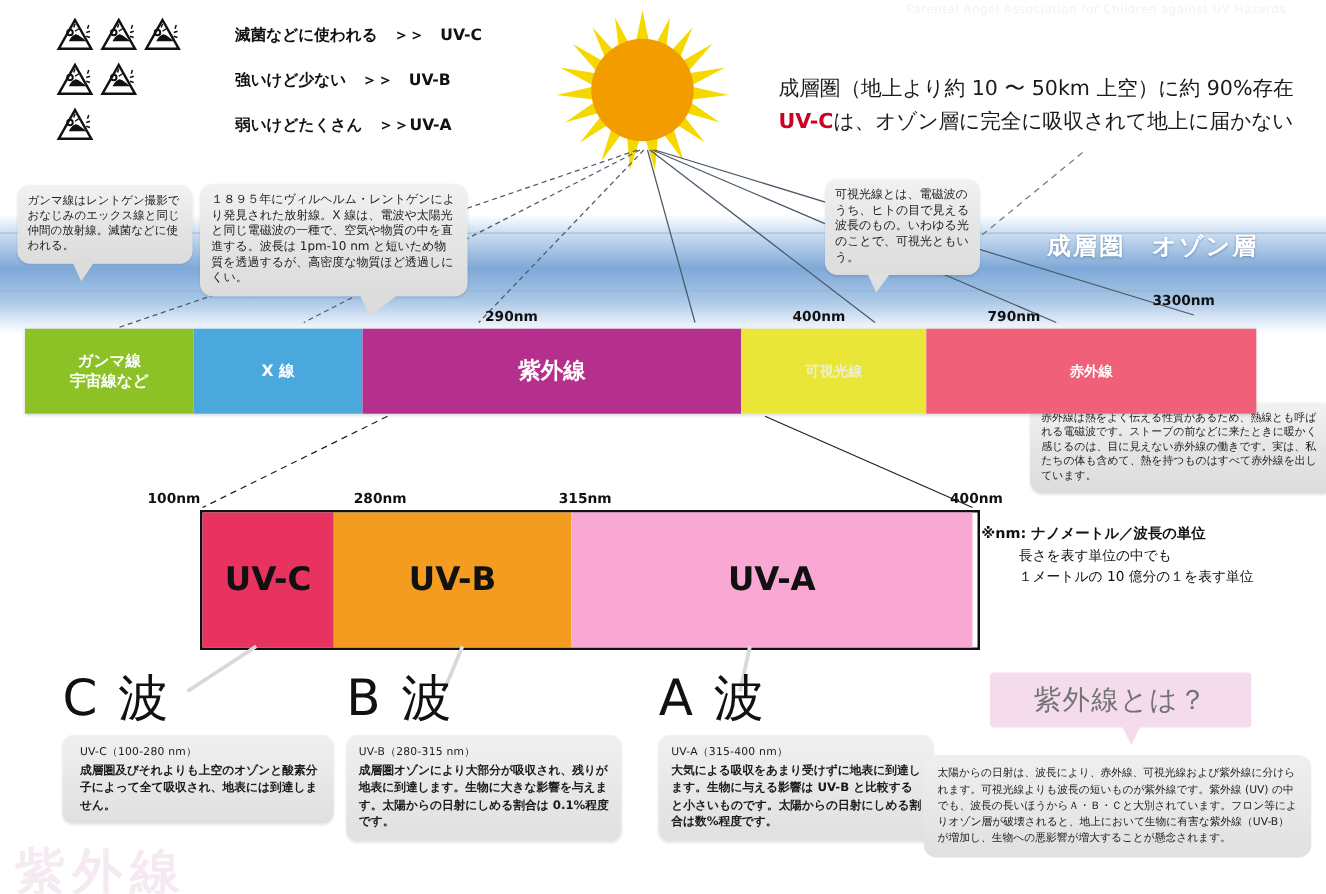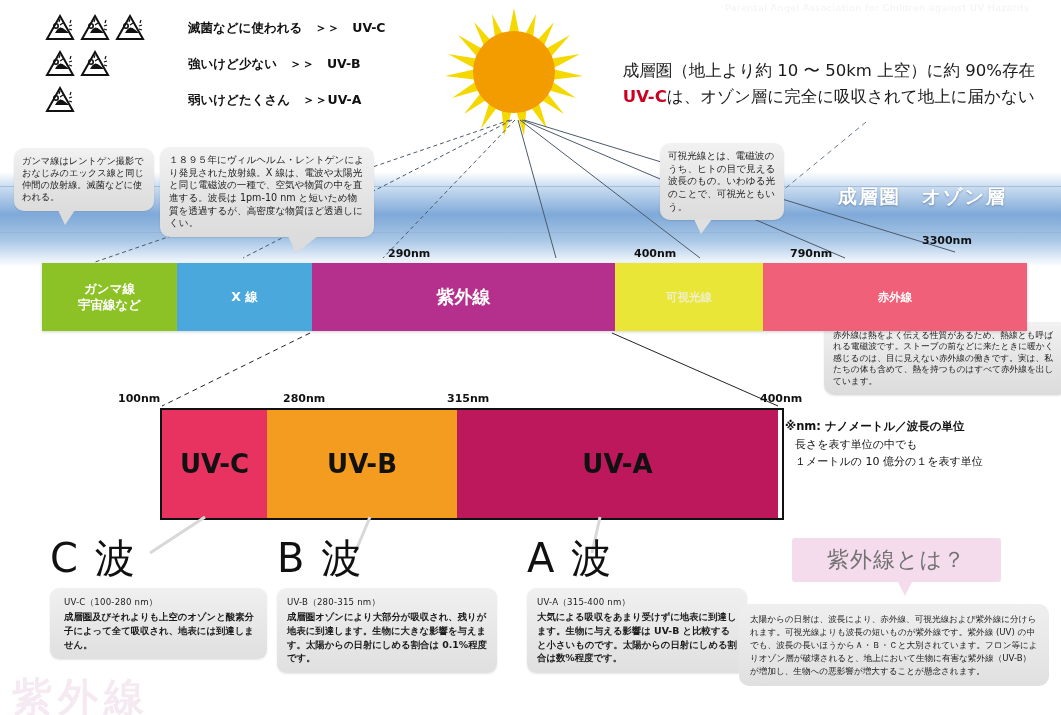--- a/index.html
+++ b/index.html
@@ -55,44 +55,44 @@
   .b-gamma{left:14px;top:148px;width:124px;padding:7px 8px;font-size:9.2px;}
   .b-gamma .tail{left:44px;bottom:-14px;border-left:7px solid transparent;border-right:10px solid transparent;border-top:15px solid #dcdcdc;}
   .b-xray{left:160px;top:147px;width:196px;padding:7px 9px;font-size:9.6px;}
   .b-xray .tail{left:128px;bottom:-16px;border-left:8px solid transparent;border-right:22px solid transparent;border-top:17px solid #dcdcdc;}
   .b-vis{left:660px;top:143px;width:108px;padding:7px 8px;font-size:9.6px;}
   .b-vis .tail{left:34px;bottom:-14px;border-left:7px solid transparent;border-right:11px solid transparent;border-top:15px solid #e0e0e0;}
   .b-ir{left:824px;top:322px;width:226px;padding:8px 9px;font-size:8.7px;}
   .b-ir .tail{left:106px;top:-14px;border-left:8px solid transparent;border-right:10px solid transparent;border-bottom:15px solid #f19;border-bottom-color:#f2607e;}
 
   
-  .spectrum{left:42px;top:263px;width:985px;height:68px;display:flex;
+  .spectrum{left:20px;top:263px;width:985px;height:68px;display:flex;
      box-shadow:0 1px 3px rgba(0,0,0,.18);}
   .seg{display:flex;flex-direction:column;align-items:center;justify-content:center;
      font-weight:bold;color:#fff;font-size:12.5px;line-height:1.25;}
   .seg.gamma{background:#8cc226;width:135px;}
   .seg.xray{background:#4aa8dd;width:135px;}
   .seg.uv{background:#b52f8c;width:303px;font-size:18px;}
   .seg.vis{background:#e9e637;width:148px;color:#efefc8;font-size:11.5px;}
   .seg.ir{background:#f06078;width:264px;font-size:11.5px;}
 
   .wl{font-size:11px;font-weight:bold;color:#111;}
 
   
   .uvbar{left:160px;top:408px;width:620px;height:108px;border:2px solid #111;display:flex;background:#fff;}
   .uvseg{display:flex;align-items:center;justify-content:center;font-weight:bold;font-size:26px;color:#111;}
   .uvseg.c{background:#e8325f;width:105px;}
   .uvseg.b{background:#f39c1f;width:190px;}
-  .uvseg.a{background:#be185d;width:321px;text-align:center;}
+  .uvseg.a{background:#f9a8d4;width:321px;text-align:center;}
   .uv-wl{font-size:11px;font-weight:bold;color:#111;}
 
   
   .nmnote{left:785px;top:418px;width:230px;font-size:11px;line-height:1.55;color:#111;}
   .nmnote .hd{font-weight:bold;font-size:11.5px;}
-  .nmnote .sub{padding-left:10px;}
+  .nmnote .sub{padding-left:10px;margin-left:20px;}
 
   
   .wave-title{font-size:40px;font-weight:normal;color:#111;letter-spacing:2px;
      font-family:"DejaVu Sans","Liberation Sans",sans-serif;}
   .wbox{
     background:linear-gradient(to bottom,#f0f0f0 0%,#e6e6e6 60%,#e0e0e0 100%);
     border-radius:9px;padding:8px 10px;font-size:9.4px;line-height:1.45;color:#1b1b1b;
     box-shadow:0 1px 2px rgba(0,0,0,.10);
   }
   .wbox .hd{font-size:8.6px;margin-bottom:2px;letter-spacing:.2px;}

